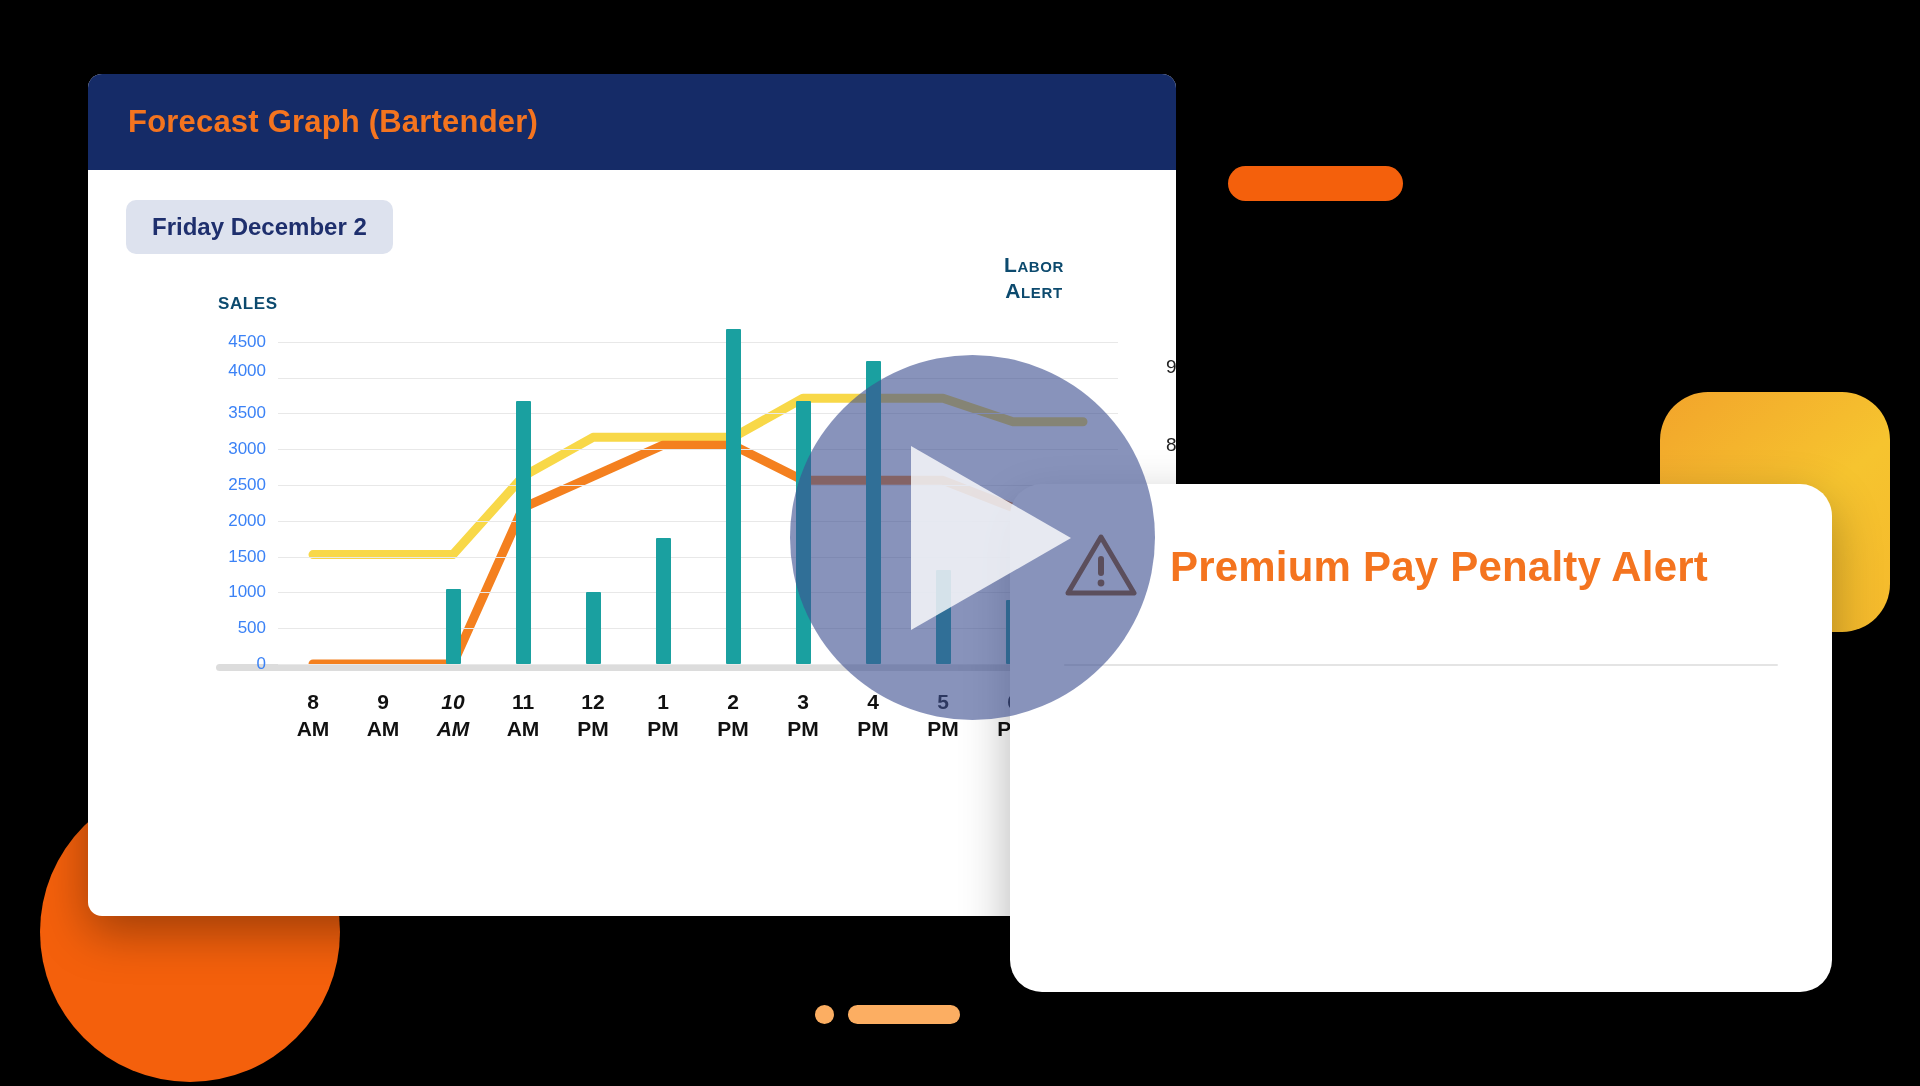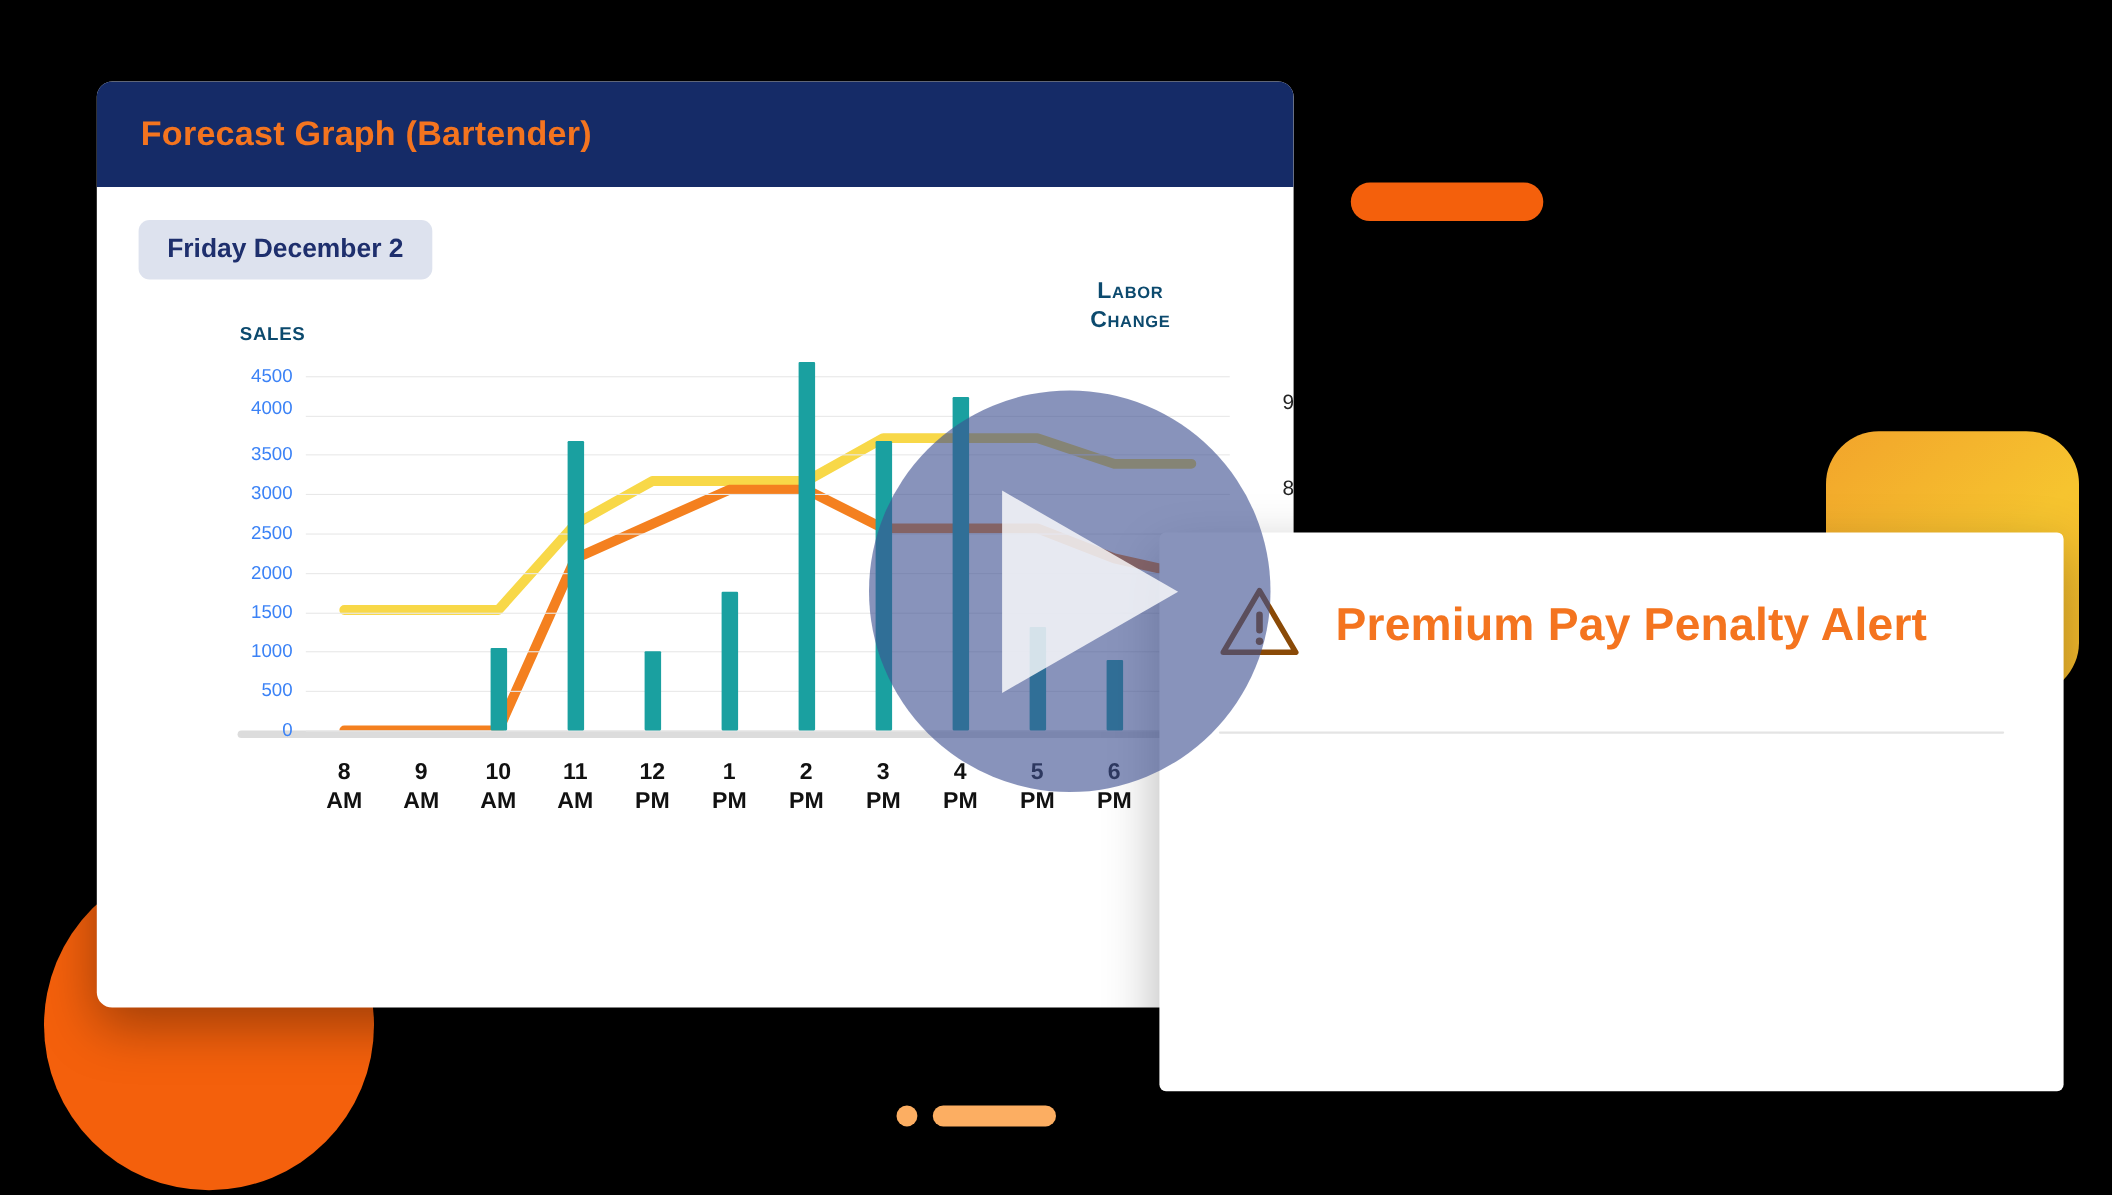--- a/index.html
+++ b/index.html
@@ -84,24 +84,23 @@
   .xlabels { position: absolute; left: 190px; top: 412px; width: 840px; height: 70px; }
   .xlab {
     position: absolute; transform: translateX(-50%); text-align: center;
     font-size: 21px; font-weight: bold; color: #111; line-height: 1.3;
   }
 
   
   .alert-card {
     position: absolute; left: 1010px; top: 484px;
     width: 822px; height: 508px;
-    background: #ffffff; border-radius: 6px;
+    background: #ffffff; border-radius: 32px;
     box-shadow: 0 18px 50px rgba(0,0,0,0.30);
     padding: 48px 54px;
-    margin-left: 44px;
   }
   .alert-head { display: flex; align-items: center; gap: 32px; }
   .warn-icon { flex: 0 0 auto; }
   .alert-title { color: #F4741F; font-size: 42px; font-weight: bold; letter-spacing: .2px; }
   .alert-divider { margin-top: 62px; height: 2px; background: #E4E4E4; border-radius: 2px; }
   .alert-body {
     margin-top: 56px; text-align: center; color: #5A5A5A;
     font-size: 33px; line-height: 1.65;
   }
   .alert-body b { color: #444; font-weight: bold; }
@@ -134,21 +133,21 @@
       <div class="forecast-title">Forecast Graph (Bartender)</div>
     </div>
 
     <div class="forecast-body">
       <div class="date-chip">Friday December 2</div>
 
       <div class="chart-wrap">
         <div class="axis-title left">SALES</div>
         <div class="axis-title right">
           <div>Labor</div>
-          <div>Change</div>
+          <div>Alert</div>
         </div>
 
         <div class="plot" id="plot">
           <svg class="lines" id="lines" viewBox="0 0 840 340" preserveAspectRatio="none">
               <polyline points="35,230.57471264367823 105,230.57471264367823 175,230.57471264367823 245,152.41379310344834 315,113.33333333333343 385,113.33333333333343 455,113.33333333333343 525,74.25287356321843 595,74.25287356321843 665,74.25287356321843 735,97.70114942528735 805,97.70114942528735" fill="none" stroke="#F8D848" stroke-width="9" stroke-linejoin="round" stroke-linecap="round"></polyline>
               <polyline points="35,340 105,340 175,340 245,183.67816091954026 315,152.41379310344834 385,121.14942528735637 455,121.14942528735637 525,156.3218390804598 595,156.3218390804598 665,156.3218390804598 735,183.67816091954026 805,199.31034482758625" fill="none" stroke="#F4801F" stroke-width="9" stroke-linejoin="round" stroke-linecap="round"></polyline>
             </svg>
           <div class="baseline"></div>
         <div class="grid-line" style="top: 17.8947px;"></div>
             <div class="ytick" style="top: 17.8947px;">4500</div>
@@ -188,21 +187,21 @@
 
         <div class="xlabels" id="xlabels">
             <div class="xlab" style="left: 35px;">
               <div>8</div>
               <div>AM</div>
             </div>
             <div class="xlab" style="left: 105px;">
               <div>9</div>
               <div>AM</div>
             </div>
-            <div class="xlab" style="left: 175px;">
+            <div class="xlab" style="left: 175px; font-style: italic;">
               <div>10</div>
               <div>AM</div>
             </div>
             <div class="xlab" style="left: 245px;">
               <div>11</div>
               <div>AM</div>
             </div>
             <div class="xlab" style="left: 315px;">
               <div>12</div>
               <div>PM</div>

